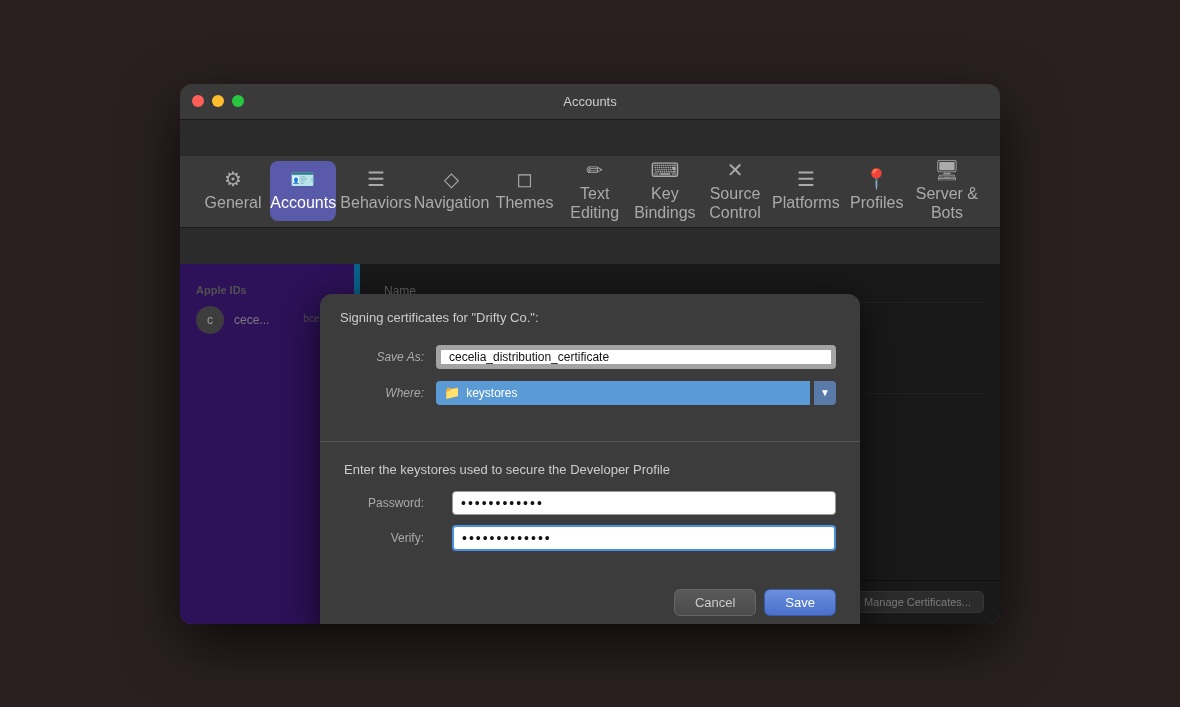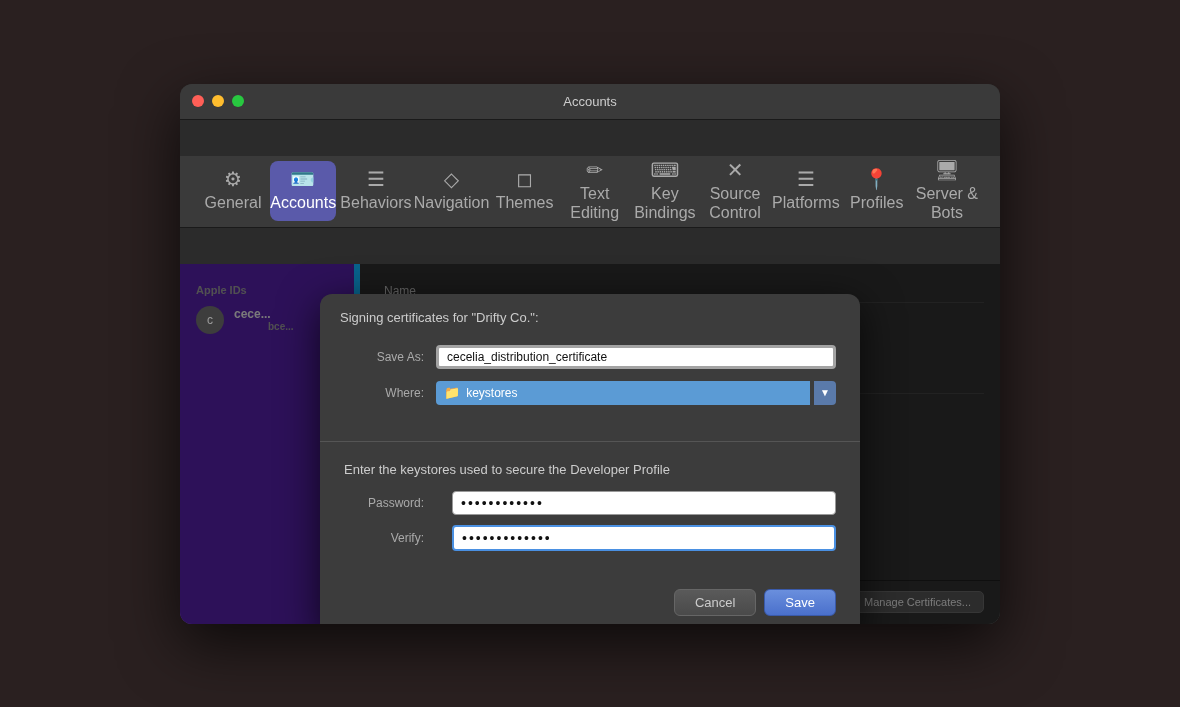--- a/index.html
+++ b/index.html
@@ -247,25 +247,26 @@
       align-items: center;
       margin-bottom: 12px;
     }
     .save-dialog-label {
       color: #aaaaaa;
       font-size: 12px;
       text-align: right;
       width: 80px;
       margin-right: 12px;
       flex-shrink: 0;
+      font-style: italic;
     }
     .save-dialog-input {
       flex: 1;
       background: #ffffff;
-      border: 3px solid #a3a3a3;
+      border: 5px solid #a3a3a3;
       border-radius: 4px;
       padding: 4px 8px;
       font-size: 12px;
       color: #111;
       outline: none;
       height: 24px;
     }
     .where-row {
       display: flex;
       align-items: center;
@@ -444,21 +445,21 @@
       <span class="toolbar-label">Server &amp; Bots</span>
     </div>
   </div>
 
   <div class="content">
 
     <div class="sidebar">
       <div class="sidebar-section-title">Apple IDs</div>
       <div class="sidebar-item">
         <div class="sidebar-avatar">c</div>
-        <div style="display:flex;flex-direction:column;font-weight:bold;">
+        <div style="display:flex;">
           <span style="font-size:12px;color:#ccc;">cece...</span>
           <span style="font-size:10px;color:#888;padding-left:34px;">bce...</span>
         </div>
       </div>
     </div>
 
     <div class="main">
       <div class="cert-panel">
 
         <div style="color:#aaa;font-size:12px;padding:4px 8px;border-bottom:1px solid #3a3a3a;">

